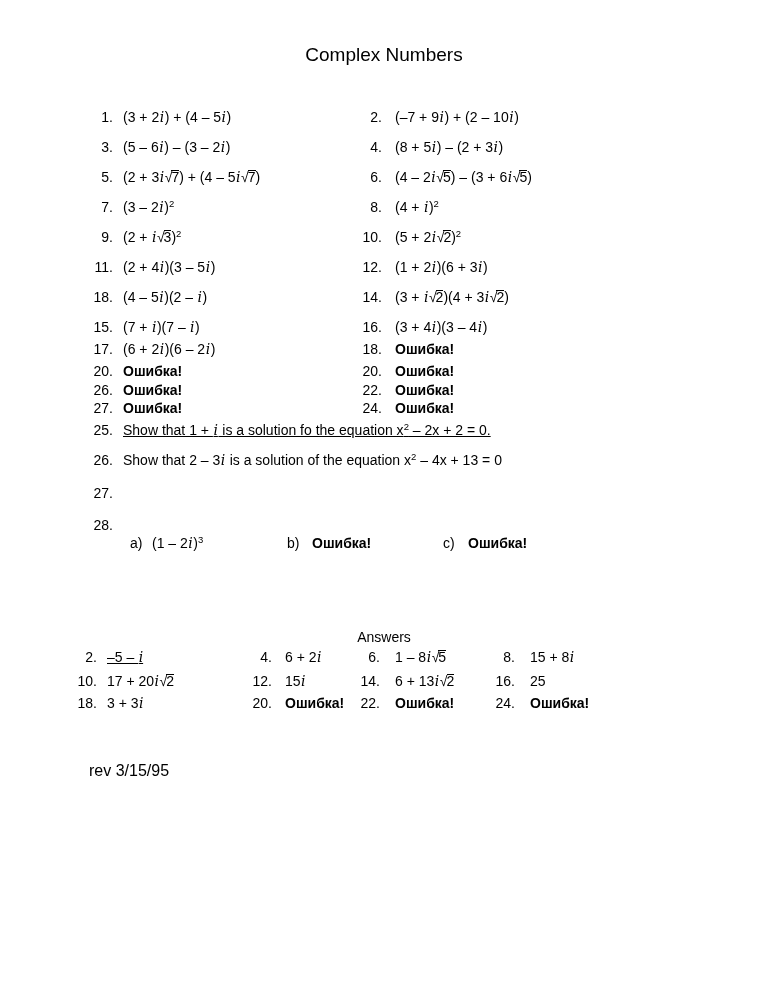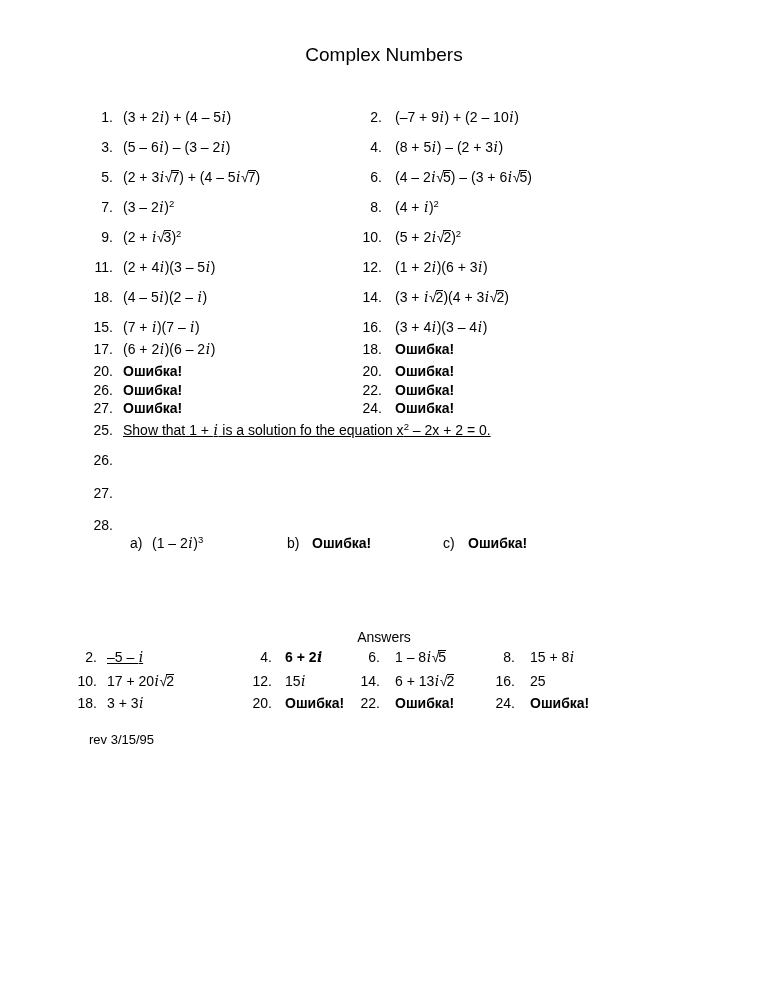--- a/index.html
+++ b/index.html
@@ -37,21 +37,21 @@
   .part{position:absolute;top:0;display:flex;}
   .plabel{display:inline-block;flex:none;}
   .part .expr{padding-left:0;}
   
   #answers{position:absolute;top:629px;left:0;width:768px;}
   .aheading{position:absolute;top:0;left:0;width:768px;text-align:center;line-height:17px;}
   .arow{position:absolute;left:0;width:768px;line-height:18px;}
   .acell{position:absolute;top:0;display:flex;}
   .acell .num{width:37px;}
   
-  .footer{position:absolute;top:732px;left:89px;font-size:13px;line-height:15px;}
+  .footer{position:absolute;top:763px;left:89px;font-size:16px;line-height:15px;}
   
   .mi{font-family:"DejaVu Serif", serif;font-style:italic;font-size:1em;padding:0 0.5px;}
   sup{font-size:9.5px;vertical-align:5px;line-height:0;}
   .vin{display:inline-block;border-top:1.4px solid #000;line-height:13px;padding:0 1px 0 0;}
   .rad{letter-spacing:-1px;}
   b{font-weight:bold;}
 </style>
 </head>
 <body>
 
@@ -181,20 +181,21 @@
       </div>
     </div>
 
   <div id="longprobs">
       <div class="lrow" style="top: 0px; padding-left: 80px;">
         <span class="num">25.</span>
         <span class="expr" style="white-space: pre; text-decoration: underline;">Show that 1 + <i class="mi">i</i> is a solution fo the equation x<sup>2</sup> – 2x + 2 = 0.</span>
       </div>
       <div class="lrow" style="top: 30px; padding-left: 80px;">
         <span class="num">26.</span>
+        <span class="expr" style="white-space: pre;">Show that 2 – 3<i class="mi">i</i> is a solution of the equation x<sup>2</sup> – 4x + 13 = 0</span>
       </div>
       <div class="lrow" style="top: 63px; padding-left: 80px;">
         <span class="num">27.</span>
       </div>
       <div class="lrow" style="top: 95px; padding-left: 80px;">
         <span class="num">28.</span>
       </div>
       <div class="partsrow" style="top: 113px;">
         <span class="part" style="left: 130px;">
           <span class="plabel" style="width: 22px;">a)</span>
@@ -214,21 +215,21 @@
   <div id="answers">
     <div class="aheading">Answers</div>
     <div id="answer-rows">
         <div class="arow" style="top: 19px;">
           <span class="acell" style="left: 60px;">
             <span class="num">2.</span>
             <span class="expr" style="padding-left: 10px; white-space: pre; text-decoration: underline;">–5 – <i class="mi">i</i></span>
           </span>
           <span class="acell" style="left: 235px;">
             <span class="num">4.</span>
-            <span class="expr" style="padding-left: 13px; white-space: pre; font-weight: bold;">6 + 2<i class="mi">i</i></span>
+            <span class="expr" style="padding-left: 13px; white-space: pre;">6 + 2<i class="mi">i</i></span>
           </span>
           <span class="acell" style="left: 343px;">
             <span class="num">6.</span>
             <span class="expr" style="padding-left: 15px; white-space: pre;">1 – 8<i class="mi">i</i><span class="rad">√<span class="vin">5</span></span></span>
           </span>
           <span class="acell" style="left: 478px;">
             <span class="num">8.</span>
             <span class="expr" style="padding-left: 15px; white-space: pre;">15 + 8<i class="mi">i</i></span>
           </span>
         </div>

